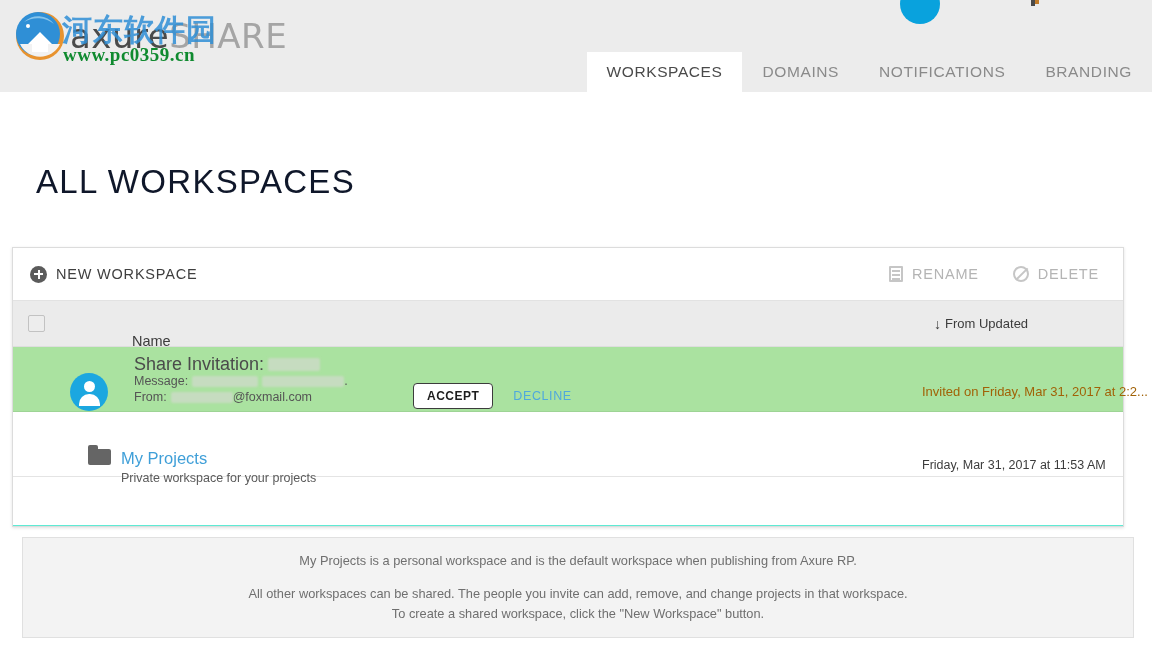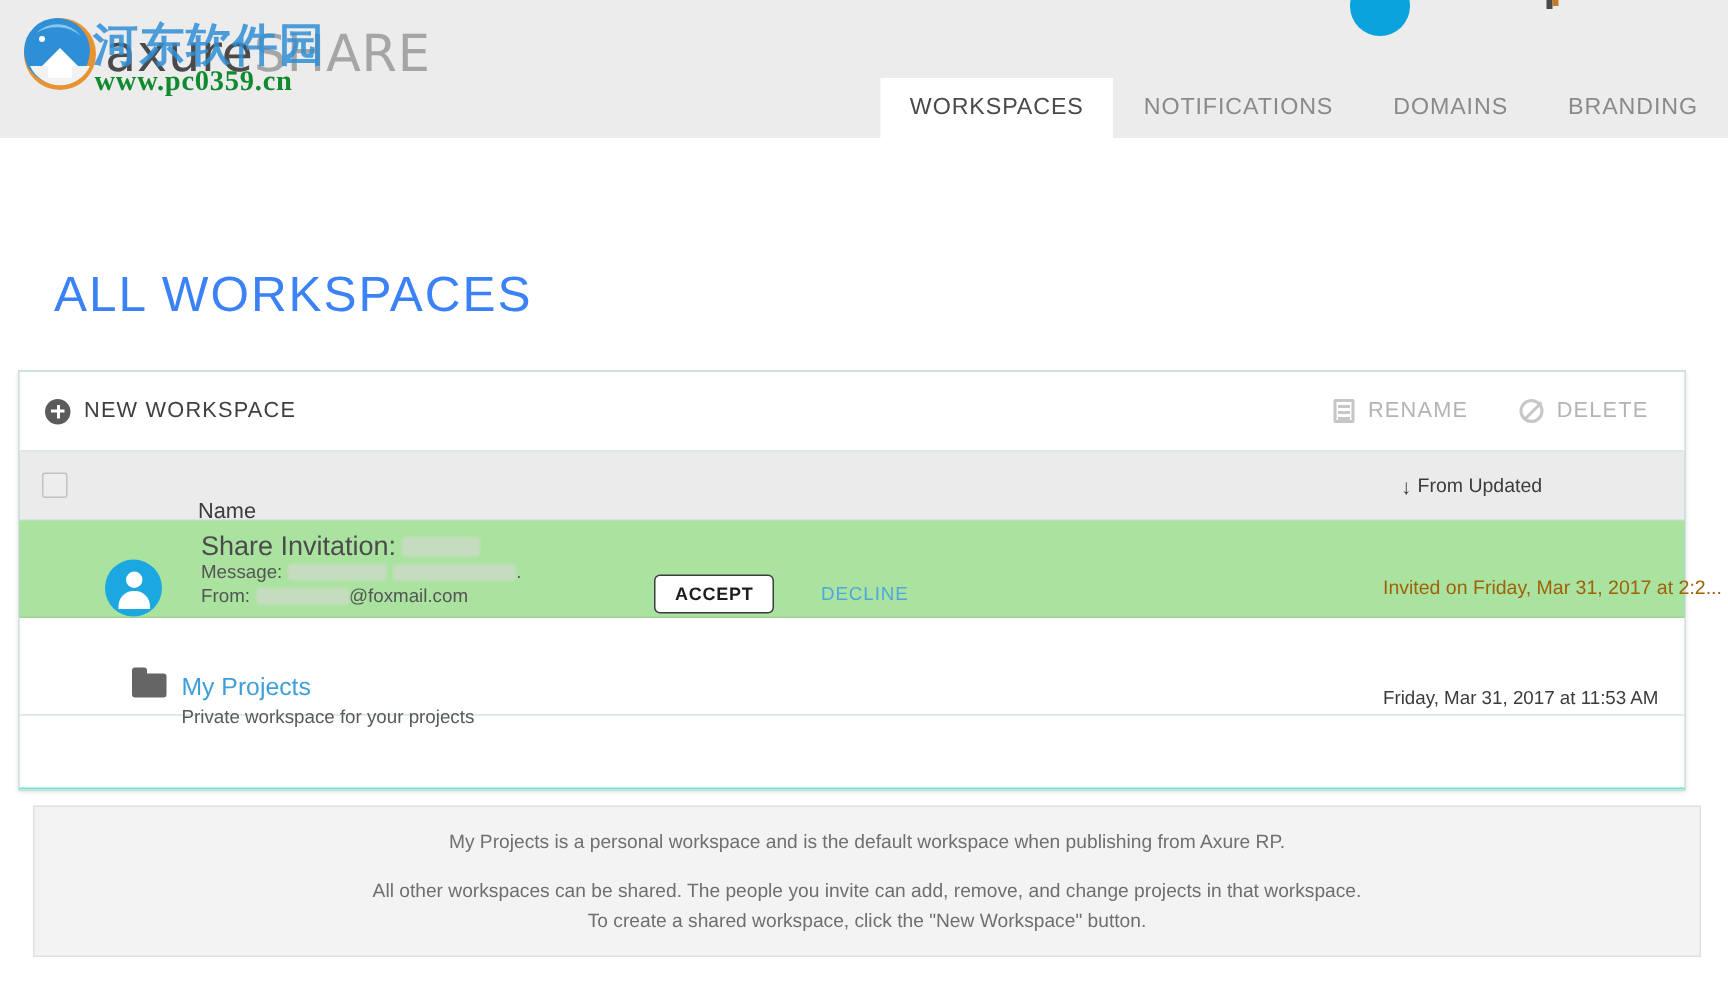--- a/index.html
+++ b/index.html
@@ -64,22 +64,22 @@
   }
   .tab {
     font-size:15.5px; color:#8a8a8a; letter-spacing:.6px;
     padding:11px 20px 11px 20px; line-height:18px;
     cursor:pointer; white-space:nowrap;
   }
   .tab.active { background:#ffffff; color:#4a4a4a; }
 
   
   .page-title {
-    position:absolute; left:36px; top:176px;
-    font-size:33px; color:#3b82f6; letter-spacing:1.3px;
+    position:absolute; left:36px; top:162px;
+    font-size:33px; color:#0f172a; letter-spacing:1.3px;
     font-weight:400; line-height:40px;
   }
 
   
   .card {
     position:absolute; left:12px; top:247px; width:1112px; height:280px;
     background:#5eead4; border:1px solid #dcdcdc;
     box-shadow:0 1px 3px rgba(0,0,0,.12);
   }
   .card-toolbar {
@@ -174,22 +174,22 @@
   .inv-line.first { font-size:18px; color:#4b4b4b; line-height:18px; }
   .redact {
     display:inline-block; background:#c6dcc0; border-radius:2px;
     height:11px; margin-left:4px; filter:blur(1.2px);
   }
   .r1 { width:52px; height:13px; }
   .r2 { width:66px; }
   .r3 { width:82px; }
   .r4 { width:62px; }
   .inv-actions {
-    position:absolute; left:436px; top:383px; display:flex;
-    align-items:center; gap:31px;
+    position:absolute; left:413px; top:383px; display:flex;
+    align-items:center; gap:20px;
   }
   .btn-accept {
     background:#fff; border:1px solid #3c3c3c; border-radius:4px;
     font-size:12px; font-weight:bold; letter-spacing:.5px;
     color:#1d1d1d; padding:5px 13px; line-height:14px; cursor:pointer;
     font-family:"Liberation Sans", sans-serif;
   }
   .btn-decline {
     font-size:12.5px; color:#4fa8dd; letter-spacing:.6px;
     cursor:pointer; line-height:15px;text-align:center;
@@ -265,22 +265,22 @@
 
     <div class="wm-cn">河东软件园</div>
     <div class="wm-url">www.pc0359.cn</div>
 
     <div class="top-avatar"></div>
     <div class="top-caret"></div>
     <div class="top-caret2"></div>
 
     <div class="tabs">
       <div class="tab active">WORKSPACES</div>
+      <div class="tab">DOMAINS</div>
       <div class="tab">NOTIFICATIONS</div>
-      <div class="tab">DOMAINS</div>
       <div class="tab">BRANDING</div>
     </div>
   </div>
 
   <div class="page-title">ALL WORKSPACES</div>
 
   <div class="card">
 
     <div class="card-toolbar">
       <div class="tb-left">

